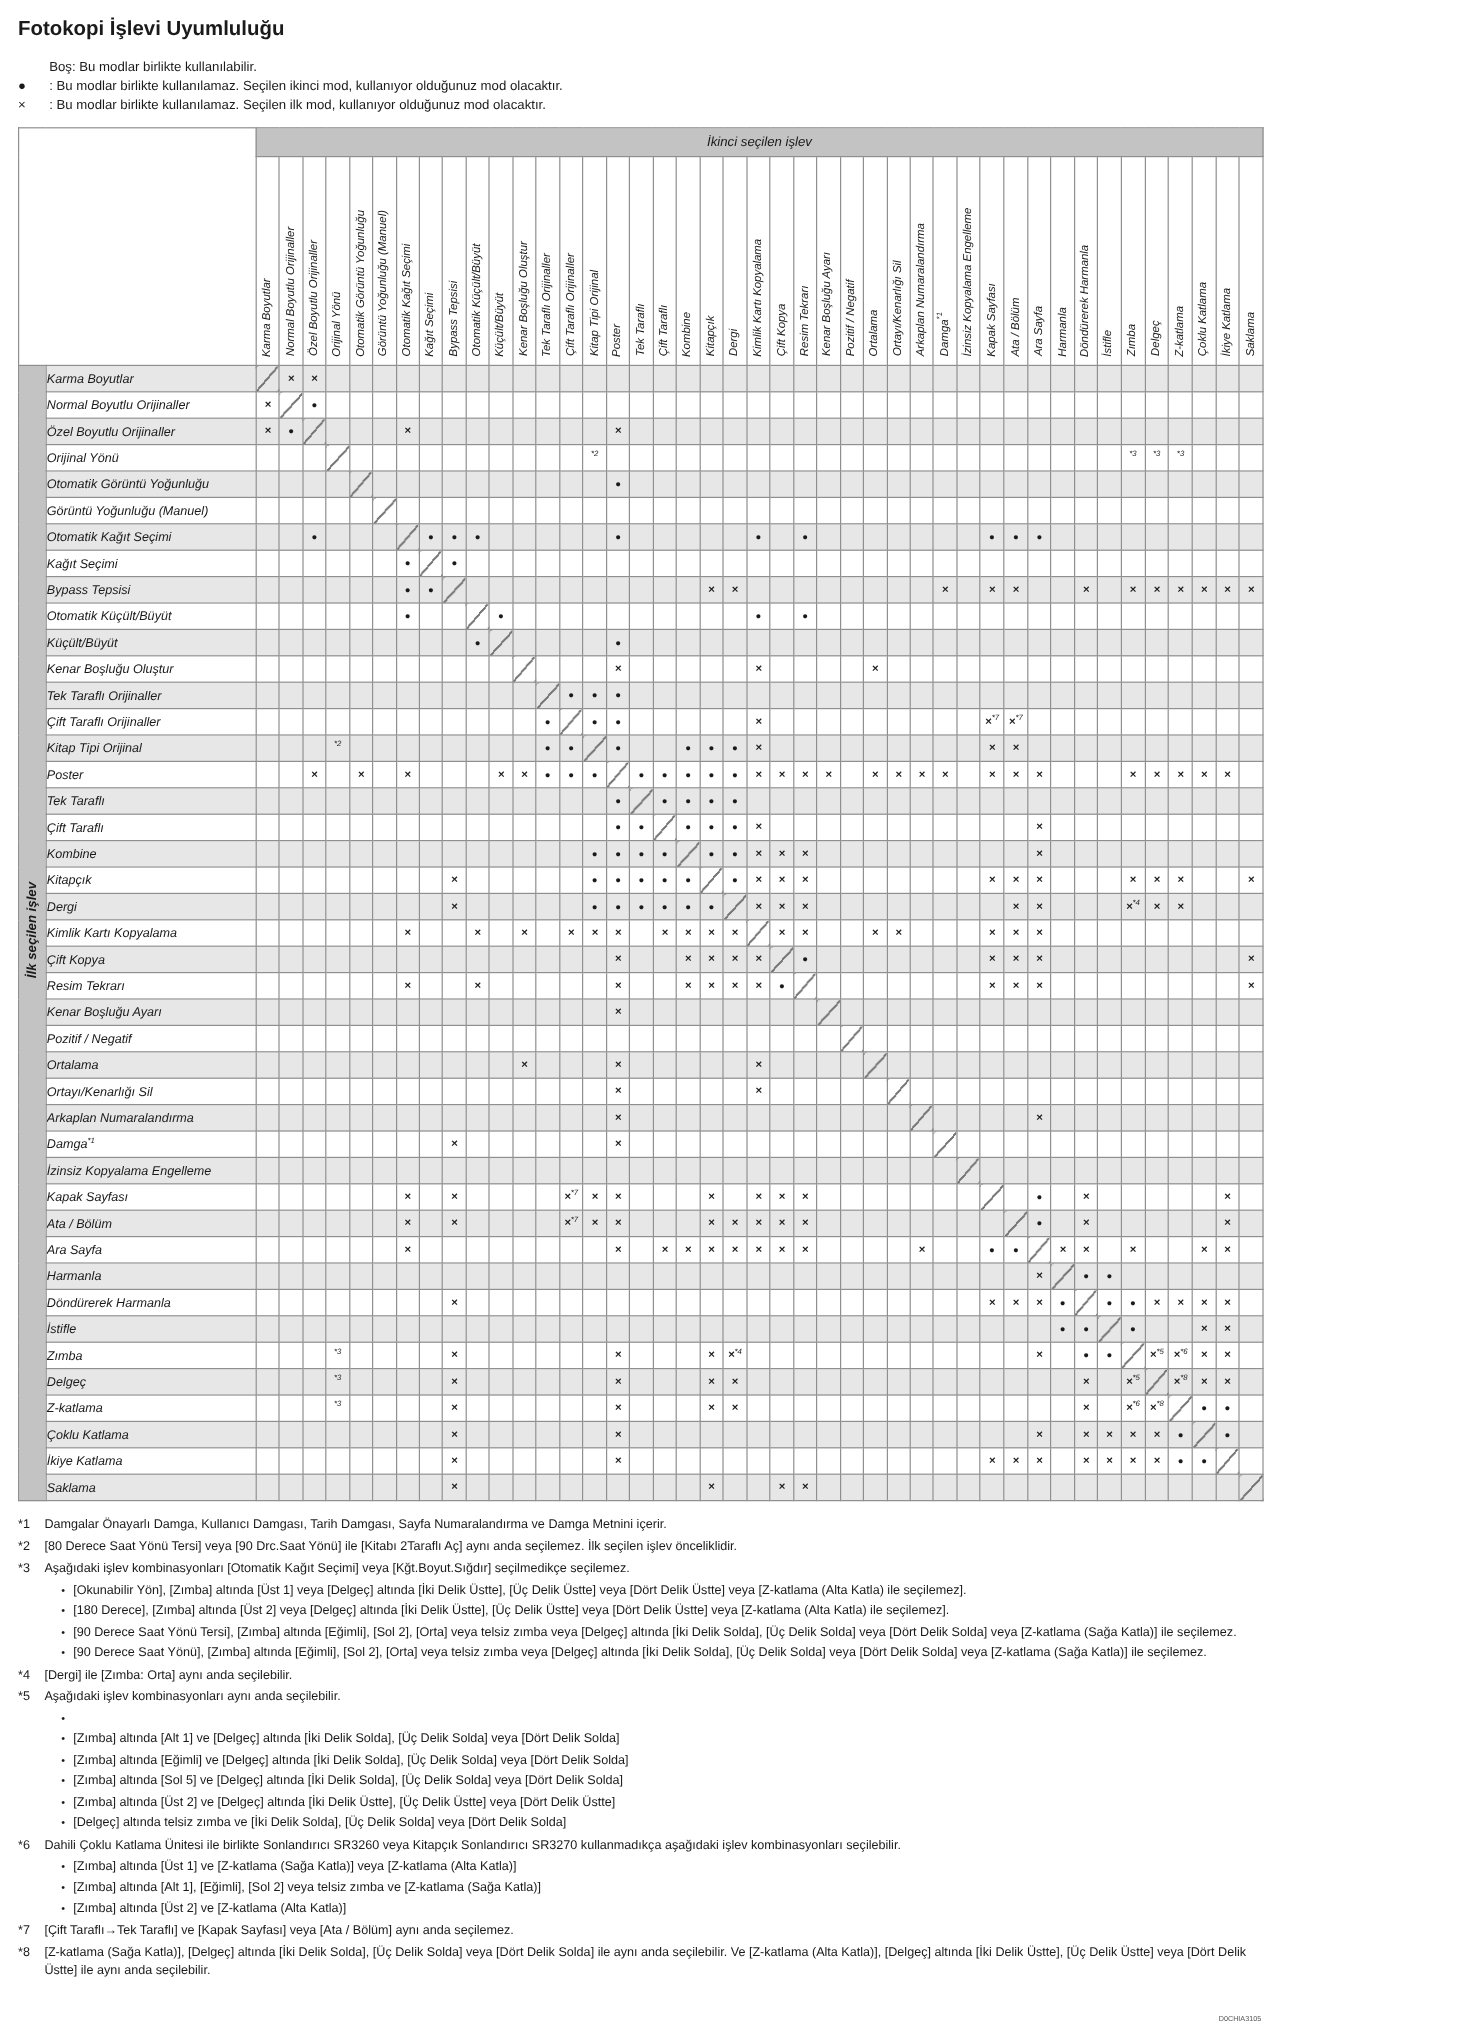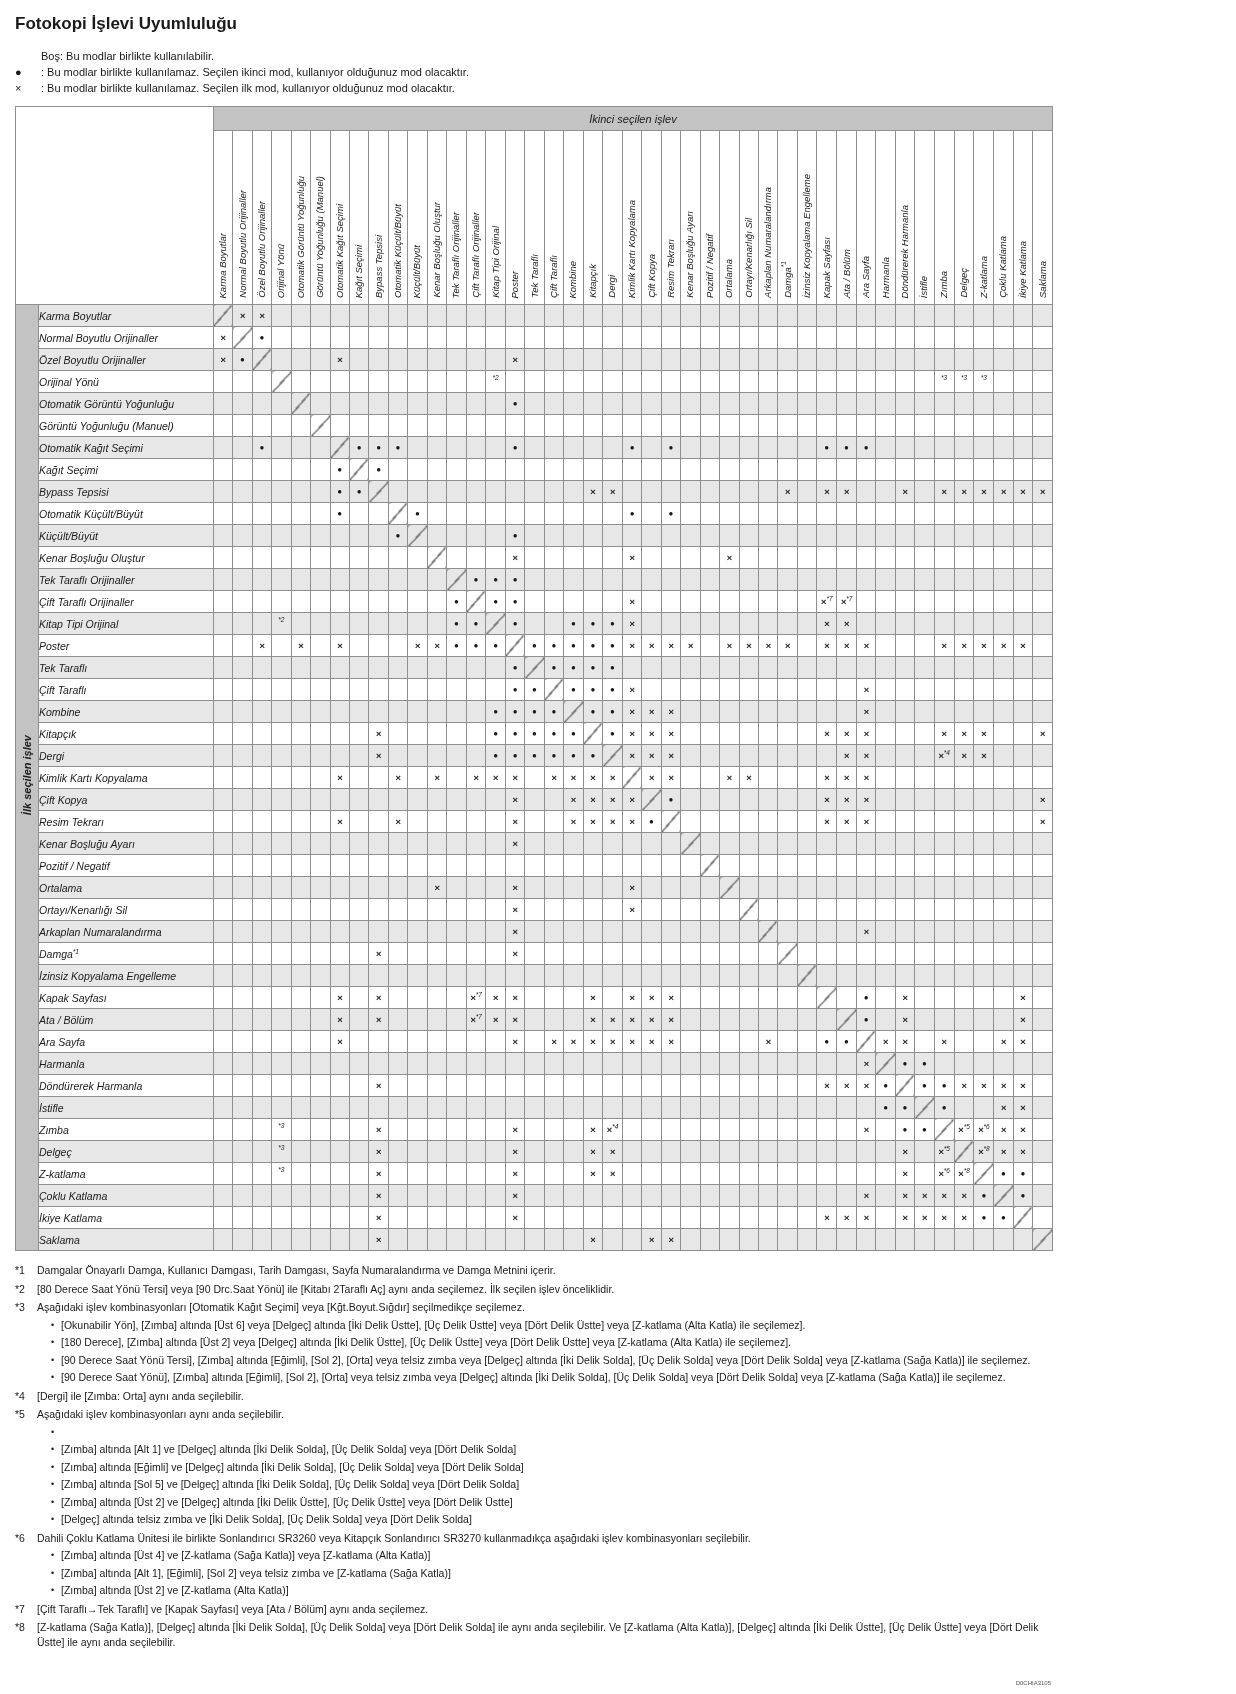--- a/index.html
+++ b/index.html
@@ -2104,21 +2104,21 @@
      <span class="note-id">*2</span>
      <span class="note-body">[80 Derece Saat Yönü Tersi] veya [90 Drc.Saat Yönü] ile [Kitabı 2Taraflı Aç] aynı anda seçilemez. İlk seçilen işlev önceliklidir.
        
      </span>
    </div>
       <div class="note">
      <span class="note-id">*3</span>
      <span class="note-body">Aşağıdaki işlev kombinasyonları [Otomatik Kağıt Seçimi] veya [Kğt.Boyut.Sığdır] seçilmedikçe seçilemez.
        <span class="bullet">
             <span class="bullet-dot">•</span>
-            <span>[Okunabilir Yön], [Zımba] altında [Üst 6] veya [Delgeç] altında [İki Delik Üstte], [Üç Delik Üstte] veya [Dört Delik Üstte] veya [Z-katlama (Alta Katla) ile seçilemez].</span>
+            <span>[Okunabilir Yön], [Zımba] altında [Üst 1] veya [Delgeç] altında [İki Delik Üstte], [Üç Delik Üstte] veya [Dört Delik Üstte] veya [Z-katlama (Alta Katla) ile seçilemez].</span>
           </span><span class="bullet">
             <span class="bullet-dot">•</span>
             <span>[180 Derece], [Zımba] altında [Üst 2] veya [Delgeç] altında [İki Delik Üstte], [Üç Delik Üstte] veya [Dört Delik Üstte] veya [Z-katlama (Alta Katla) ile seçilemez].</span>
           </span><span class="bullet">
             <span class="bullet-dot">•</span>
             <span>[90 Derece Saat Yönü Tersi], [Zımba] altında [Eğimli], [Sol 2], [Orta] veya telsiz zımba veya [Delgeç] altında [İki Delik Solda], [Üç Delik Solda] veya [Dört Delik Solda] veya [Z-katlama (Sağa Katla)] ile seçilemez.</span>
           </span><span class="bullet">
             <span class="bullet-dot">•</span>
             <span>[90 Derece Saat Yönü], [Zımba] altında [Eğimli], [Sol 2], [Orta] veya telsiz zımba veya [Delgeç] altında [İki Delik Solda], [Üç Delik Solda] veya [Dört Delik Solda] veya [Z-katlama (Sağa Katla)] ile seçilemez.</span>
           </span>
@@ -2151,21 +2151,21 @@
             <span class="bullet-dot">•</span>
             <span>[Delgeç] altında telsiz zımba ve [İki Delik Solda], [Üç Delik Solda] veya [Dört Delik Solda]</span>
           </span>
      </span>
    </div>
       <div class="note">
      <span class="note-id">*6</span>
      <span class="note-body">Dahili Çoklu Katlama Ünitesi ile birlikte Sonlandırıcı SR3260 veya Kitapçık Sonlandırıcı SR3270 kullanmadıkça aşağıdaki işlev kombinasyonları seçilebilir.
        <span class="bullet">
             <span class="bullet-dot">•</span>
-            <span>[Zımba] altında [Üst 4] ve [Z-katlama (Sağa Katla)] veya [Z-katlama (Alta Katla)]</span>
+            <span>[Zımba] altında [Üst 1] ve [Z-katlama (Sağa Katla)] veya [Z-katlama (Alta Katla)]</span>
           </span><span class="bullet">
             <span class="bullet-dot">•</span>
             <span>[Zımba] altında [Alt 1], [Eğimli], [Sol 2] veya telsiz zımba ve [Z-katlama (Sağa Katla)]</span>
           </span><span class="bullet">
             <span class="bullet-dot">•</span>
             <span>[Zımba] altında [Üst 2] ve [Z-katlama (Alta Katla)]</span>
           </span>
      </span>
    </div>
       <div class="note">

